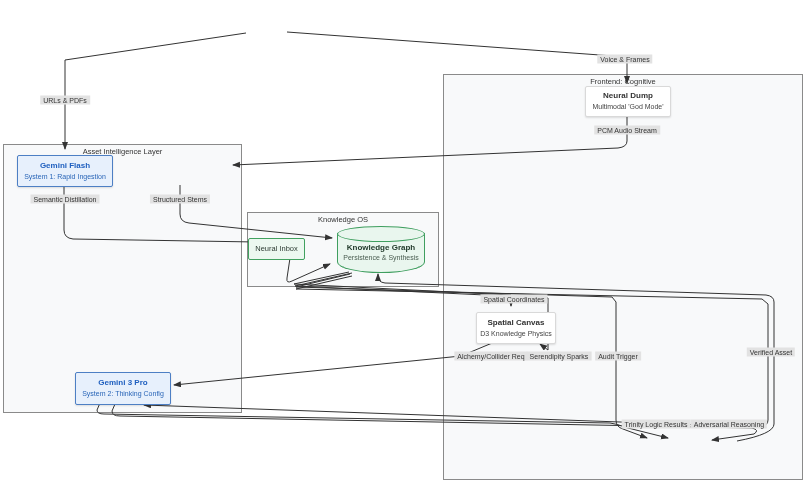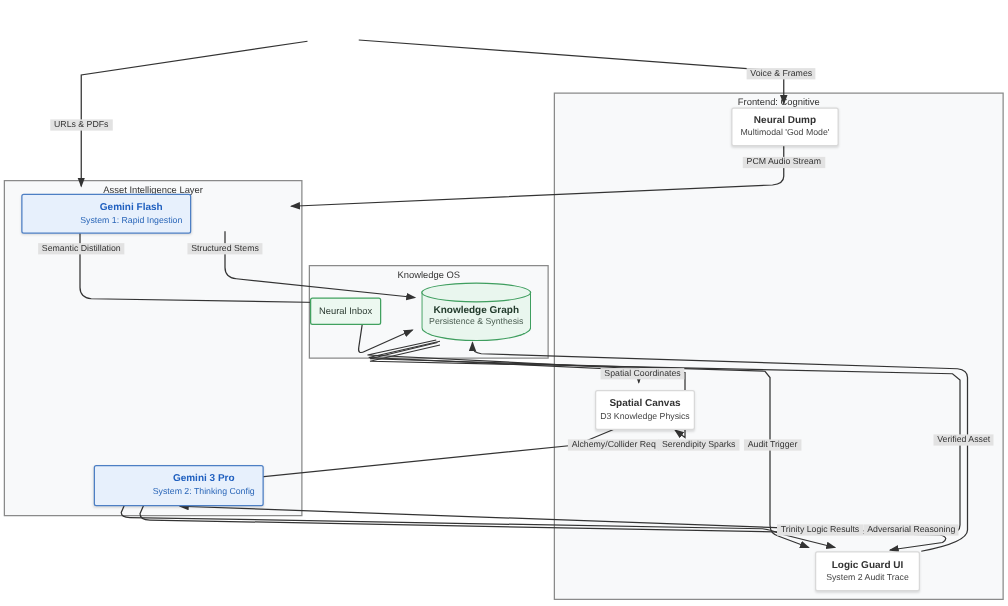--- a/index.html
+++ b/index.html
@@ -16,21 +16,21 @@
   }
   .node{
     position:absolute;z-index:3;display:flex;flex-direction:column;justify-content:center;
     align-items:center;text-align:center;border-radius:2px;
     box-shadow:0 1px 2px rgba(0,0,0,0.12);line-height:1.35;
   }
   .node .t{font-size:8px;font-weight:bold;white-space:nowrap;}
   .node .s{font-size:7px;white-space:nowrap;}
   .node-white{background:#ffffff;border:1px solid #d9d9d9;color:#333;}
   .node-white .s{color:#444;}
-  .node-blue{background:#e7f0fc;border:1px solid #4d7fc4;color:#1f5fbf;padding-left:40px;}
+  .node-blue{background:#e7f0fc;border:1px solid #4d7fc4;color:#1f5fbf;}
   .node-blue .s{color:#2a66b8;}
   .node-green{background:#ecf8f0;border:1px solid #41a15f;color:#2d3c33;}
   .user{
     position:absolute;z-index:3;background:#0a0a0a;color:#ffffff;border-radius:50%;
     display:flex;align-items:center;justify-content:center;font-size:8px;
   }
   .cyl{position:absolute;z-index:3;}
   .cyl-body{
     position:absolute;left:0;top:7px;right:0;bottom:0;background:#e9f6ee;
     border:1px solid #3f9e5f;border-top:none;
@@ -117,24 +117,20 @@
   <div class="node node-white" style="left:476px;top:312px;width:78px;height:30px;">
     <div class="t">Spatial Canvas</div>
     <div class="s">D3 Knowledge Physics</div>
   </div>
 
   <div class="node node-blue" style="left:75px;top:372px;width:94px;height:31px;">
     <div class="t">Gemini 3 Pro</div>
     <div class="s">System 2: Thinking Config</div>
   </div>
 
-  <div class="node node-white" style="left:652px;top:441px;width:82px;height:30px;">
-    <div class="t">Logic Guard UI</div>
-    <div class="s">System 2 Audit Trace</div>
-  </div>
 
   <div class="elabel" style="left:65px;top:100px;">URLs &amp; PDFs</div>
   <div class="elabel" style="left:625px;top:59px;">Voice &amp; Frames</div>
   <div class="elabel" style="left:627px;top:130px;">PCM Audio Stream</div>
   <div class="elabel" style="left:65px;top:199px;">Semantic Distillation</div>
   <div class="elabel" style="left:180px;top:199px;">Structured Stems</div>
   <div class="elabel" style="left:514px;top:299px;">Spatial Coordinates</div>
   <div class="elabel" style="left:491px;top:356px;">Alchemy/Collider Req</div>
   <div class="elabel" style="left:559px;top:356px;">Serendipity Sparks</div>
   <div class="elabel" style="left:618px;top:356px;">Audit Trigger</div>

